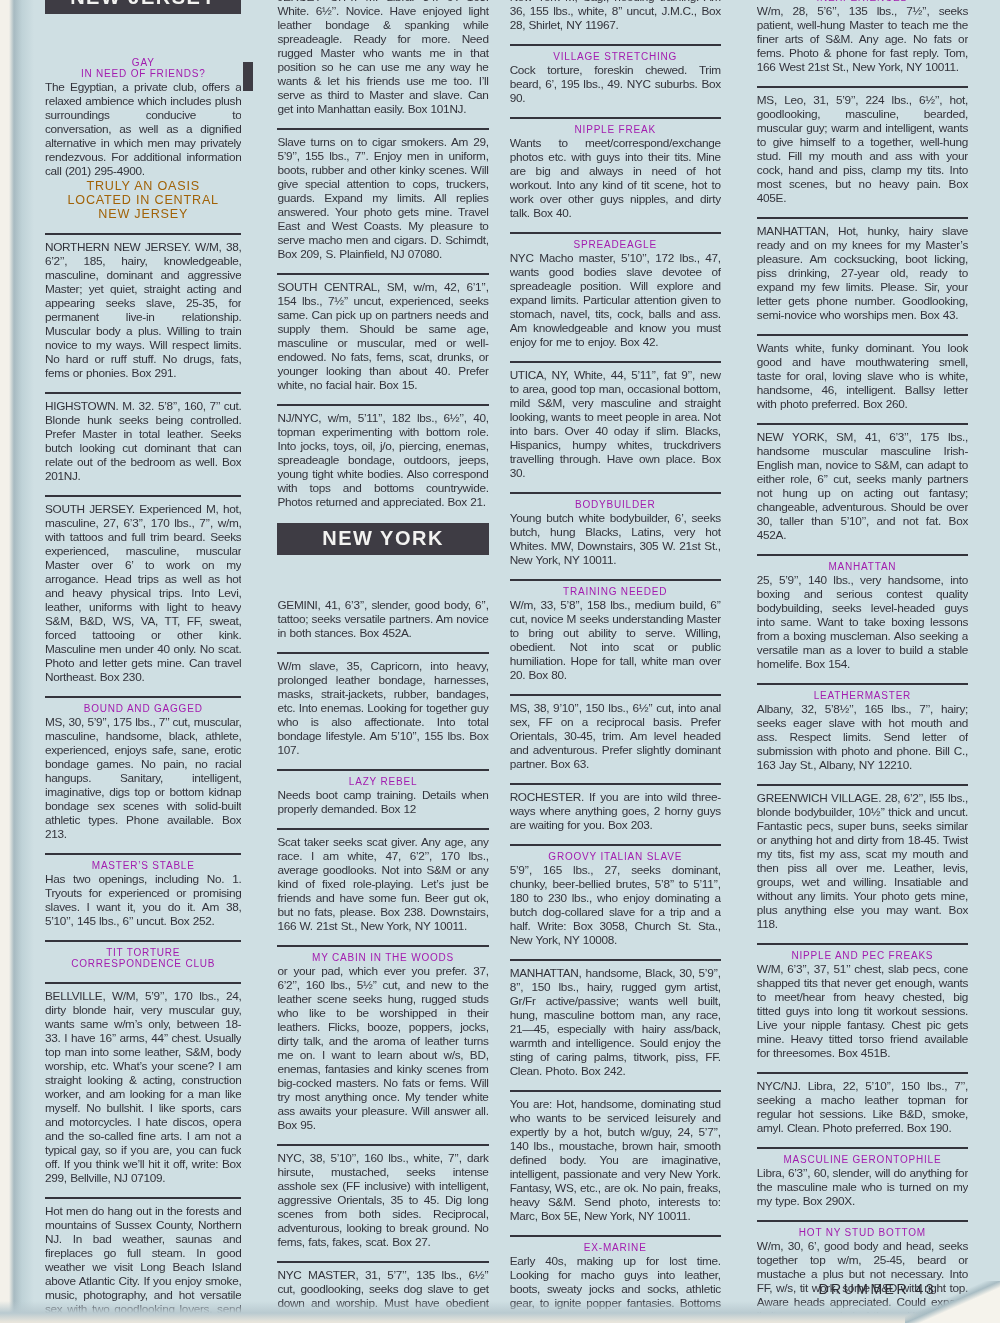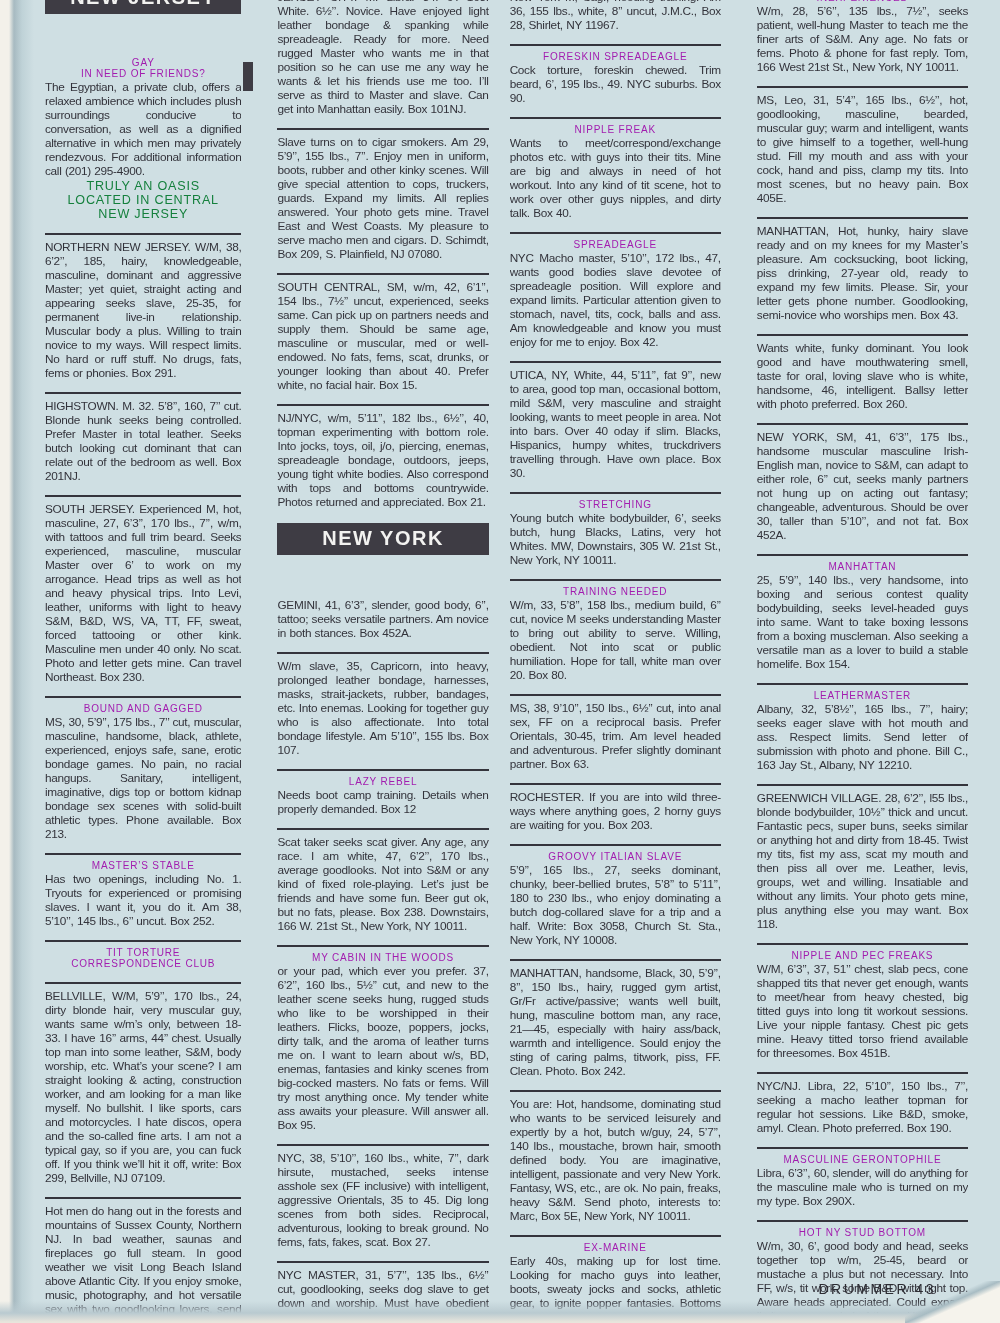--- a/index.html
+++ b/index.html
@@ -49,21 +49,21 @@
   .ad-title {
     text-align:center; font-size:10px; letter-spacing:0.8px;
     white-space:pre-line; margin-bottom:1px; color:#a21caf;
   }
   .ad-body {
     font-size:11.8px; line-height:14px; letter-spacing:-0.3px;
     text-align:justify; word-spacing:0.4px;
   }
   .ad-tail {
     text-align:center; font-size:12.6px; letter-spacing:0.8px;
-    white-space:pre-line; margin-top:1px; color:#15803d;
+    white-space:pre-line; margin-top:1px; color:#a16207;
   }
   .page-footer {
     position:absolute; right:64px; bottom:26px;
     font-size:14px; letter-spacing:2.5px; color:#2c2c33;
   }
 </style>
 </head>
 <body>
 
 <div class="scan-left"></div>
@@ -183,41 +183,41 @@
 
   </div>
     </div>
     <div class="column">
       <div class="ad">
 
     <div class="ad-body">New York M, Sag., needing training. Am 36, 155 lbs., white, 8’’ uncut, J.M.C., Box 28, Shirlet, NY 11967.</div>
 
   </div>
       <div class="ad">
-    <div class="ad-title">FORESKIN SPREADEAGLE</div>
+    <div class="ad-title">VILLAGE STRETCHING</div>
     <div class="ad-body">Cock torture, foreskin chewed. Trim beard, 6’, 195 lbs., 49. NYC suburbs. Box 90.</div>
 
   </div>
       <div class="ad">
     <div class="ad-title">NIPPLE FREAK</div>
     <div class="ad-body">Wants to meet/correspond/exchange photos etc. with guys into their tits. Mine are big and always in need of hot workout. Into any kind of tit scene, hot to work over other guys nipples, and dirty talk. Box 40.</div>
 
   </div>
       <div class="ad">
     <div class="ad-title">SPREADEAGLE</div>
     <div class="ad-body">NYC Macho master, 5’10’’, 172 lbs., 47, wants good bodies slave devotee of spreadeagle position. Will explore and expand limits. Particular attention given to stomach, navel, tits, cock, balls and ass. Am knowledgeable and know you must enjoy for me to enjoy. Box 42.</div>
 
   </div>
       <div class="ad">
 
     <div class="ad-body">UTICA, NY, White, 44, 5’11’’, fat 9’’, new to area, good top man, occasional bottom, mild S&amp;M, very masculine and straight looking, wants to meet people in area. Not into bars. Over 40 oday if slim. Blacks, Hispanics, humpy whites, truckdrivers travelling through. Have own place. Box 30.</div>
 
   </div>
       <div class="ad">
-    <div class="ad-title">STRETCHING</div>
+    <div class="ad-title">BODYBUILDER</div>
     <div class="ad-body">Young butch white bodybuilder, 6’, seeks butch, hung Blacks, Latins, very hot Whites. MW, Downstairs, 305 W. 21st St., New York, NY 10011.</div>
 
   </div>
       <div class="ad">
     <div class="ad-title">TRAINING NEEDED</div>
     <div class="ad-body">W/m, 33, 5’8’’, 158 lbs., medium build, 6’’ cut, novice M seeks understanding Master to bring out ability to serve. Willing, obedient. Not into scat or public humiliation. Hope for tall, white man over 20. Box 80.</div>
 
   </div>
       <div class="ad">
 
@@ -251,21 +251,21 @@
   </div>
     </div>
     <div class="column">
       <div class="ad">
     <div class="ad-title">INEXPERIENCED</div>
     <div class="ad-body">W/m, 28, 5’6’’, 135 lbs., 7½’’, seeks patient, well-hung Master to teach me the finer arts of S&amp;M. Any age. No fats or fems. Photo &amp; phone for fast reply. Tom, 166 West 21st St., New York, NY 10011.</div>
 
   </div>
       <div class="ad">
 
-    <div class="ad-body">MS, Leo, 31, 5’4’’, 165 lbs., 6½’’, hot, goodlooking, masculine, bearded, muscular guy; warm and intelligent, wants to give himself to a together, well-hung stud. Fill my mouth and ass with your cock, hand and piss, clamp my tits. Into most scenes, but no heavy pain. Box 405E.</div>
+    <div class="ad-body">MS, Leo, 31, 5’9’’, 224 lbs., 6½’’, hot, goodlooking, masculine, bearded, muscular guy; warm and intelligent, wants to give himself to a together, well-hung stud. Fill my mouth and ass with your cock, hand and piss, clamp my tits. Into most scenes, but no heavy pain. Box 405E.</div>
 
   </div>
       <div class="ad">
 
     <div class="ad-body">MANHATTAN, Hot, hunky, hairy slave ready and on my knees for my Master’s pleasure. Am cocksucking, boot licking, piss drinking, 27-year old, ready to expand my few limits. Please. Sir, your letter gets phone number. Goodlooking, semi-novice who worships men. Box 43.</div>
 
   </div>
       <div class="ad">
 
     <div class="ad-body">Wants white, funky dominant. You look good and have mouthwatering smell, taste for oral, loving slave who is white, handsome, 46, intelligent. Ballsy letter with photo preferred. Box 260.</div>

